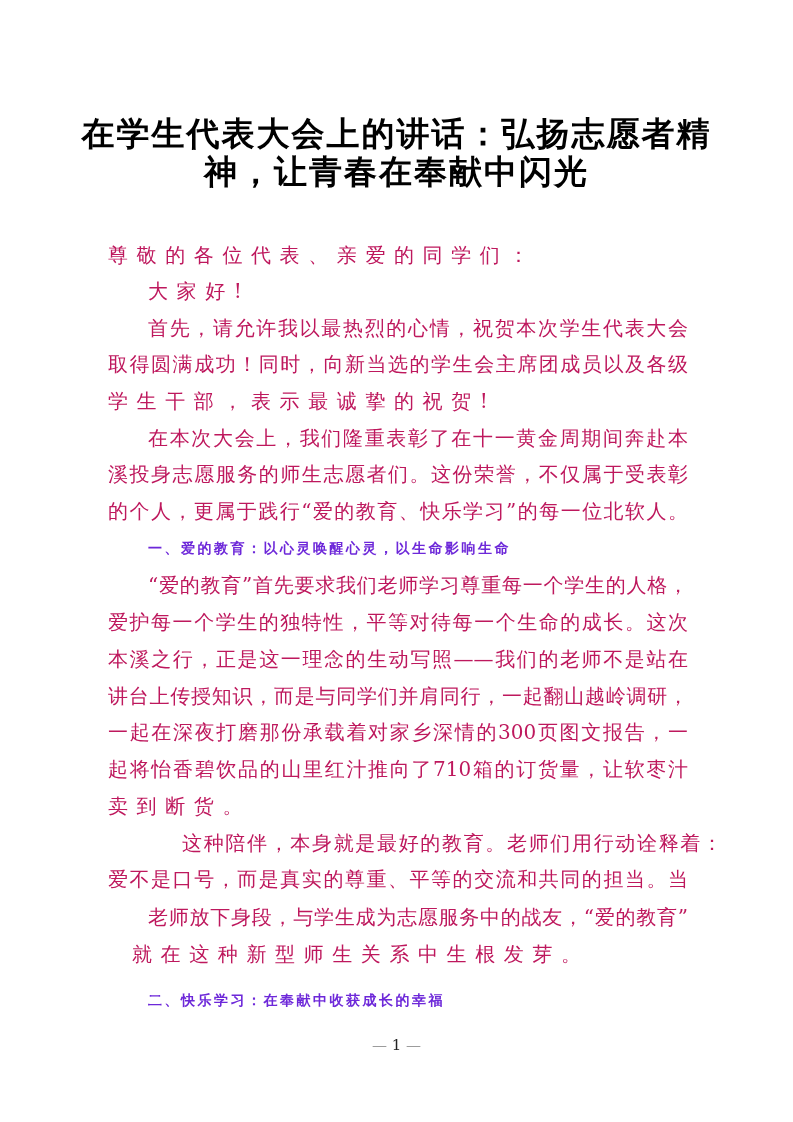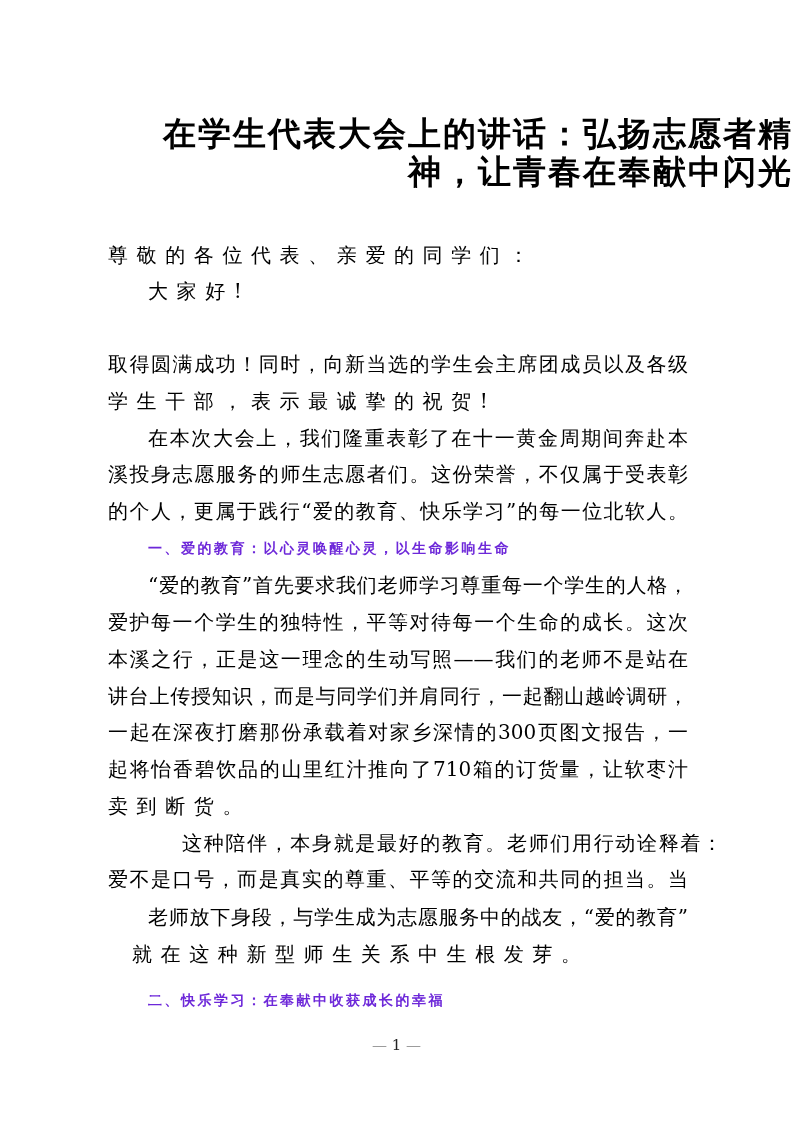--- a/index.html
+++ b/index.html
@@ -18,42 +18,42 @@
       position: absolute;
       left: 0; top: 0;
       width: 793px;
       height: 1122px;
       background: #ffffff;
     }
     .title {
       position: absolute;
       left: 0;
       width: 793px;
-      text-align: right;
+      text-align: center;
       font-family: "DejaVu Sans", sans-serif;
       font-weight: bold;
       font-size: 33px;
       line-height: 38px;
       letter-spacing: 2px;
       color: #000000;
       white-space: nowrap;
     }
     .title.l1 { top: 115px; }
     .title.l2 { top: 153px; }
 
     .line {
       position: absolute;
       left: 108px;
       width: 580px;
       font-family: "DejaVu Serif", serif;
       font-size: 20px;
       line-height: 28px;
       letter-spacing: 8.6px;
       white-space: nowrap;
-      color: #000000;
+      color: #be185d;
     }
     .line.indent { left: 148px; width: 540px; }
     .line.justify {
       text-align: justify;
       text-align-last: justify;
       letter-spacing: 0;
     }
     .heading {
       position: absolute;
       left: 148px;
@@ -86,20 +86,21 @@
 
 <div class="page">
 
   <div class="title l1">在学生代表大会上的讲话：弘扬志愿者精</div>
   <div class="title l2">神，让青春在奉献中闪光</div>
 
   <div class="line" style="top:241px;">尊敬的各位代表、亲爱的同学们：</div>
 
   <div class="line indent" style="top:277px;">大家好!</div>
 
+  <div class="line indent justify" style="top:314px;">首先，请允许我以最热烈的心情，祝贺本次学生代表大会</div>
   <div class="line justify" style="top:350px;">取得圆满成功！同时，向新当选的学生会主席团成员以及各级</div>
   <div class="line" style="top:387px;">学生干部，表示最诚挚的祝贺!</div>
 
   <div class="line indent justify" style="top:424px;">在本次大会上，我们隆重表彰了在十一黄金周期间奔赴本</div>
   <div class="line justify" style="top:460px;">溪投身志愿服务的师生志愿者们。这份荣誉，不仅属于受表彰</div>
   <div class="line justify" style="top:497px;">的个人，更属于践行“爱的教育、快乐学习”的每一位北软人。</div>
 
   <div class="heading" style="top:534px;">一、爱的教育：以心灵唤醒心灵，以生命影响生命</div>
 
   <div class="line indent justify" style="top:571px;">“爱的教育”首先要求我们老师学习尊重每一个学生的人格，</div>

